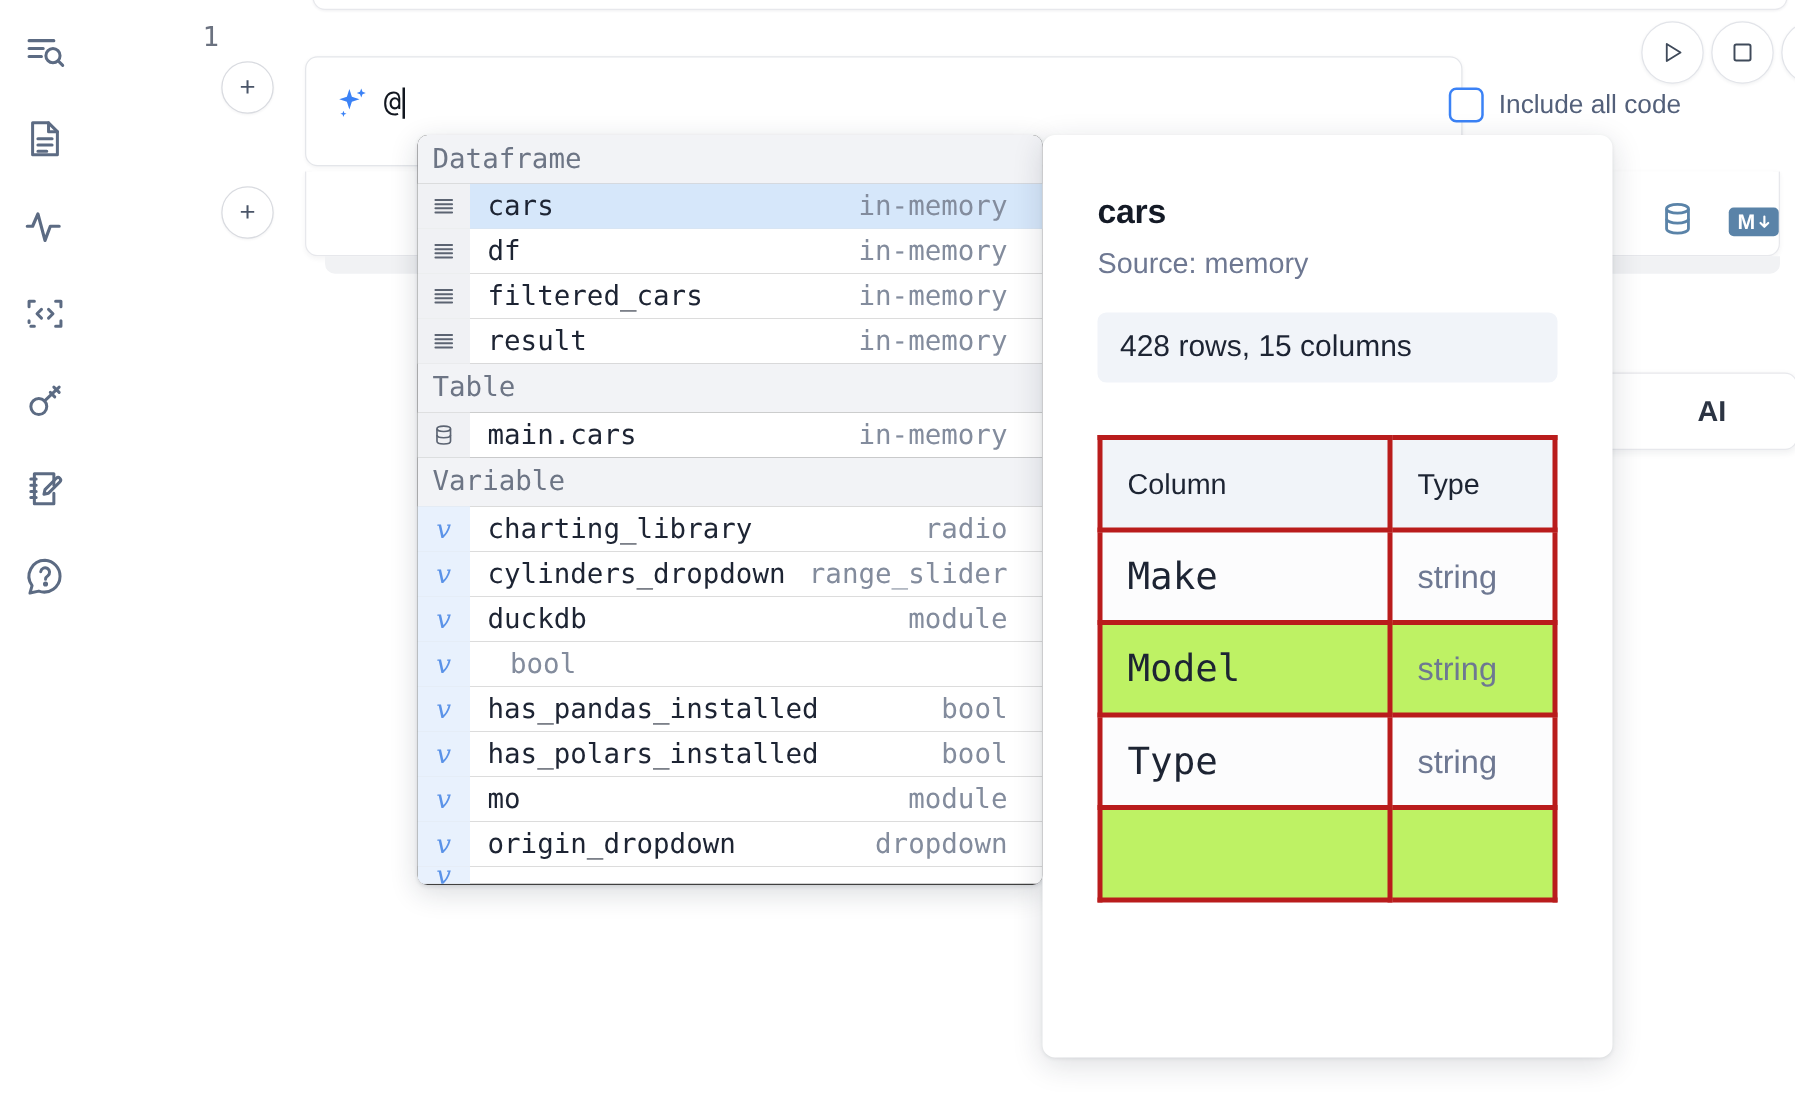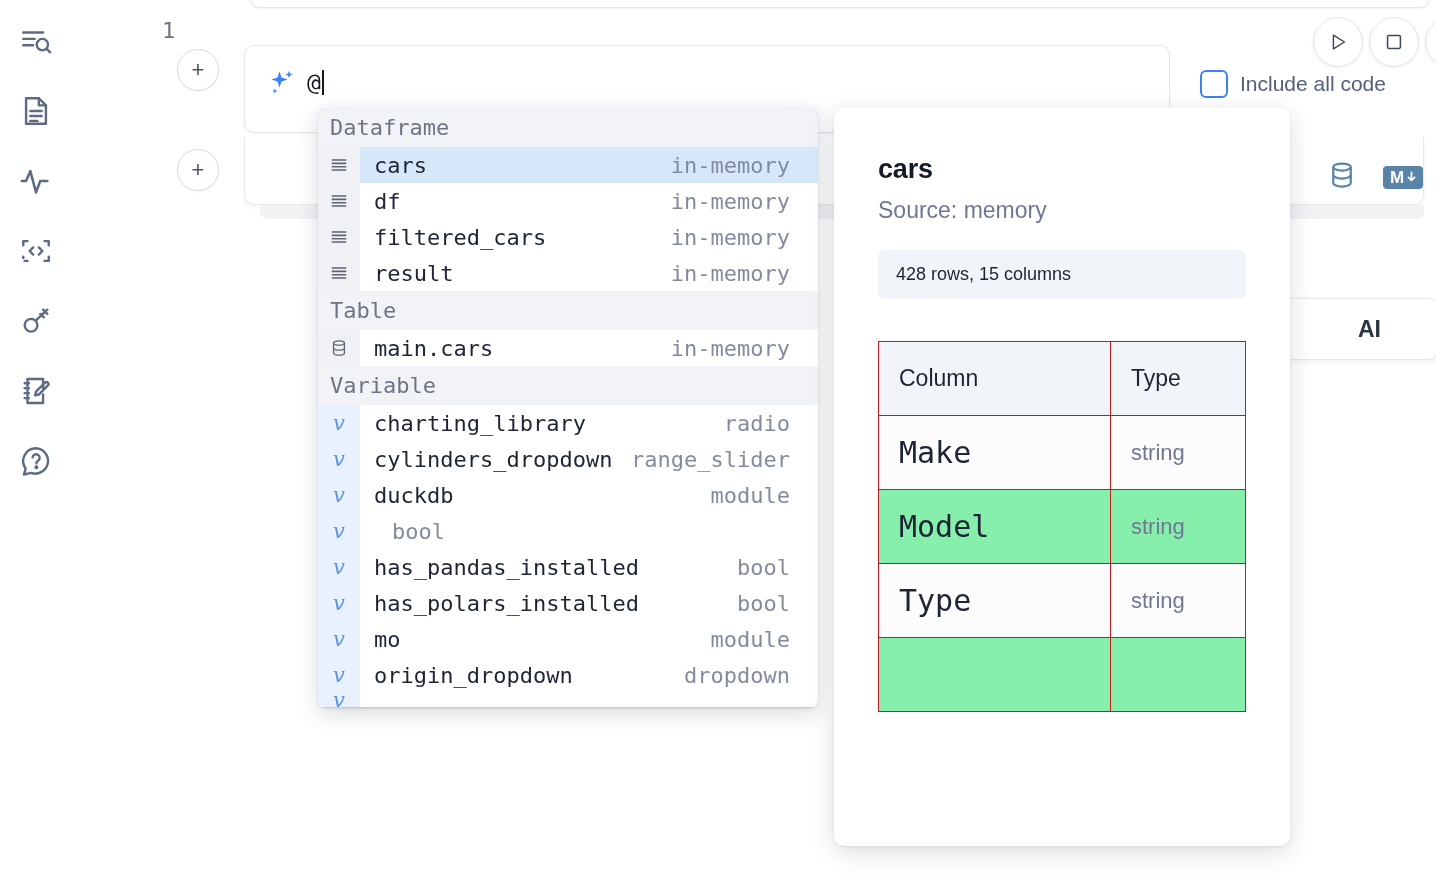--- a/index.html
+++ b/index.html
@@ -123,21 +123,21 @@
     cursor: pointer;
     box-shadow: 0 1px 3px rgba(30,40,60,.07);
   }
   .btn-run  { left: 1241px; top: 17px; }
   .btn-stop { left: 1297px; top: 17px; }
   .btn-more { left: 1353px; top: 17px; }
 
   
   .include-row {
     position: absolute;
-    left: 1128px; top: 70px;
+    left: 1087px; top: 70px;
     display: flex; align-items: center; gap: 12px;
     cursor: pointer;
   }
   .cbox {
     width: 28px; height: 28px;
     border: 2px solid #3b82f6;
     border-radius: 6px;
     background: #fff;
   }
   .include-label {
@@ -207,23 +207,23 @@
     padding-right: 56px;
     font-size: 23px;
     font-weight: bold;
     color: #2c3443;
     z-index: 8;
   }
 
   
   .ac-dropdown {
     position: absolute;
-    left: 318px; top: 108px;
+    left: 334px; top: 108px;
     width: 500px; height: 600px;
-    background: #f0abfc;
+    background: #404040;
     border-radius: 8px;
     box-shadow: 0 6px 22px rgba(26,35,55,.16), 0 1px 3px rgba(26,35,55,.1);
     overflow: hidden;
     z-index: 20;
     font-family: "DejaVu Sans Mono", monospace;
   }
   .ac-section {
     background: #f2f3f6;
     color: #6d7585;
     font-size: 22px;
@@ -298,54 +298,54 @@
   .dp-source {
     margin-top: 12px;
     font-size: 23px;
     color: #6e7892;
   }
   .dp-pill {
     margin-top: 26px;
     background: #f1f4f9;
     border-radius: 7px;
     padding: 14px 18px;
-    font-size: 18px;
+    font-size: 24px;
     color: #1d2433;
   }
   .dp-table {
     margin-top: 42px;
     width: 368px;
     border-collapse: collapse;
     table-layout: fixed;
   }
   .dp-table th, .dp-table td {
-    border: 1px solid #b91c1c;
+    border: 4px solid #b91c1c;
     text-align: left;
     height: 74px;
     padding: 0 20px;
     vertical-align: middle;
   }
   .dp-table th {
     background: #f1f4f9;
     font-weight: normal;
     font-size: 23px;
     color: #1d2433;
   }
   .dp-table td.col-name {
     font-family: "DejaVu Sans Mono", monospace;
     font-size: 30px;
     color: #1d2433;
     background: #fcfcfd;
   }
   .dp-table td.col-type {
-    font-size: 22px;
+    font-size: 26px;
     color: #6e7892;
     background: #fcfcfd;
   }
-  .dp-table tr.alt td { background: #86efac; margin-left: 12px; }
+  .dp-table tr.alt td { background: #bef264; margin-left: 12px; }
   .dp-table th:first-child { width: 232px; }
 </style>
 </head>
 <body>
 
 <div id="root">
 
   <div class="rail">
 
     <div class="rail-btn">

